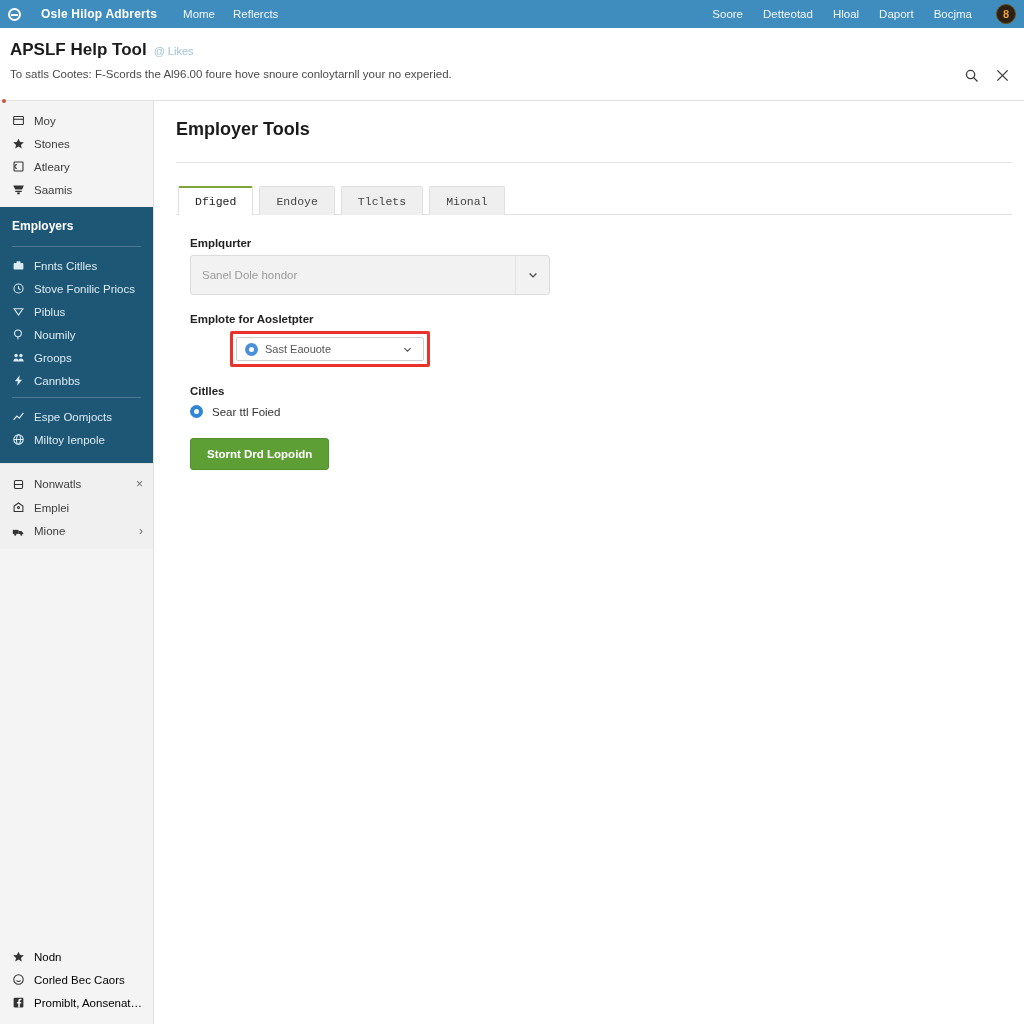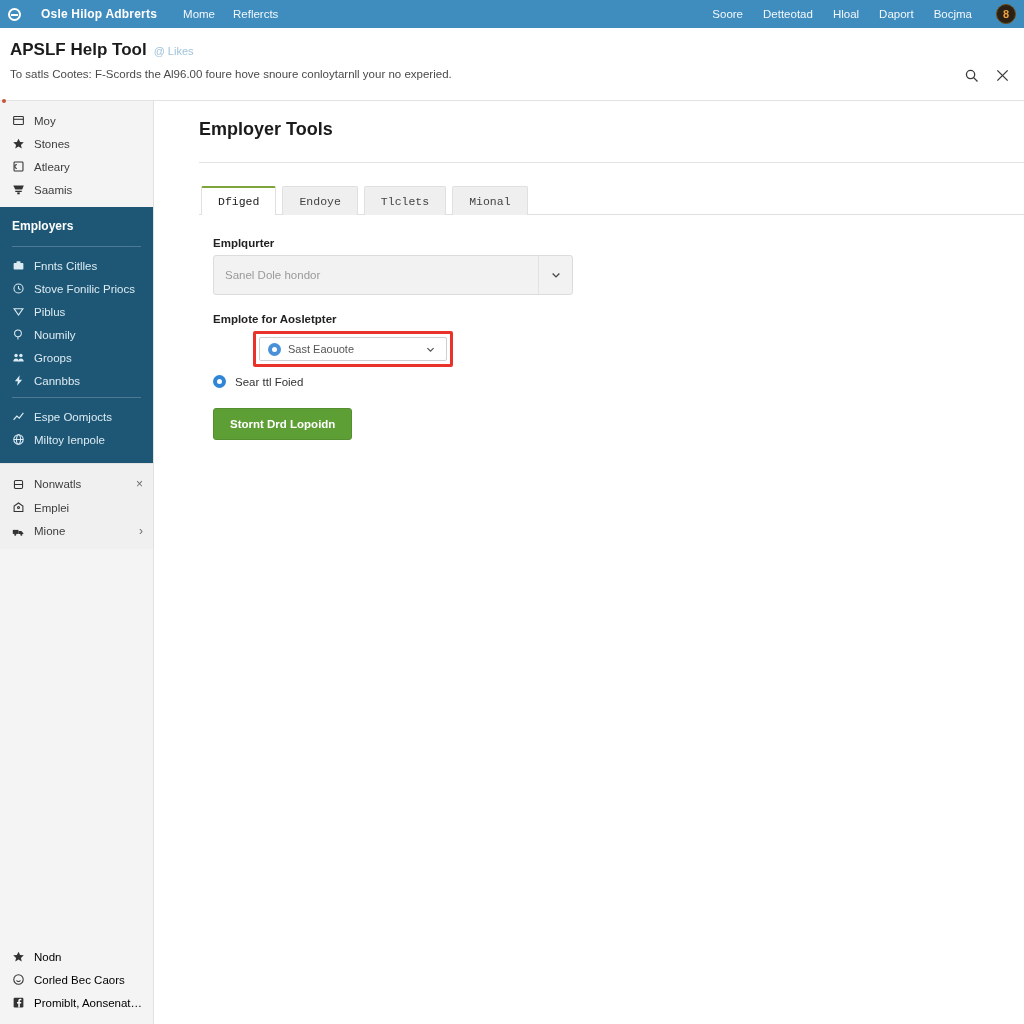--- a/index.html
+++ b/index.html
@@ -45,21 +45,21 @@
     font-size: 17px; font-weight: 700; color: #1b1b1b; display: inline-block;
   }
   .pagehead .subtag { font-size: 11px; color: #9fc3da; margin-left: 7px; font-weight: 400; }
   .pagehead p { font-size: 11.5px; color: #4a4a4a; margin-top: 8px; }
   .head-actions {
     position: absolute; right: 14px; top: 40px; display: flex; gap: 16px; align-items: center;
   }
   .ico-btn { width: 15px; height: 15px; color: #3a3a3a; cursor: pointer; display:block; }
 
   
-  .body-wrap { display: flex; height: 923px; gap: 23px; }
+  .body-wrap { display: flex; height: 923px; }
 
   
   .sidebar { width: 154px; flex: none; display: flex; flex-direction: column;
              background: #f4f4f4; border-right: 1px solid #e0e0e0; position: relative; }
   .sb-group-light { background: #f4f4f4; padding: 8px 0 6px; }
   .sb-group-dark  { background: #1d5775; padding: 10px 0 12px; }
   .sb-group-light2 { background: #f0f0f0; padding: 8px 0 6px; border-top: 1px solid #e3e3e3;}
   .sb-item {
     display: flex; align-items: center; gap: 9px;
     padding: 5px 10px 5px 12px; font-size: 11.5px; cursor: pointer; position: relative;
@@ -398,20 +398,21 @@
             <span class="bluedot"></span>
             <span class="sel-text">Sast Eaouote</span>
             <span class="caret-sm">
               <svg width="11" height="11" viewBox="0 0 16 16" fill="none" stroke="currentColor" stroke-width="1.8">
                   <polyline points="3.5,6 8,10.5 12.5,6"></polyline>
                 </svg>
             </span>
           </div>
         </div>
 
+        <div class="field-label mt18">Citlles</div>
         <div class="radio-row">
           <span class="radio"></span>
           <span class="radio-label">Sear ttl Foied</span>
         </div>
 
         <button class="submit-btn">Stornt Drd Lopoidn</button>
       </div>
     </main>
   </div>
 </div>

